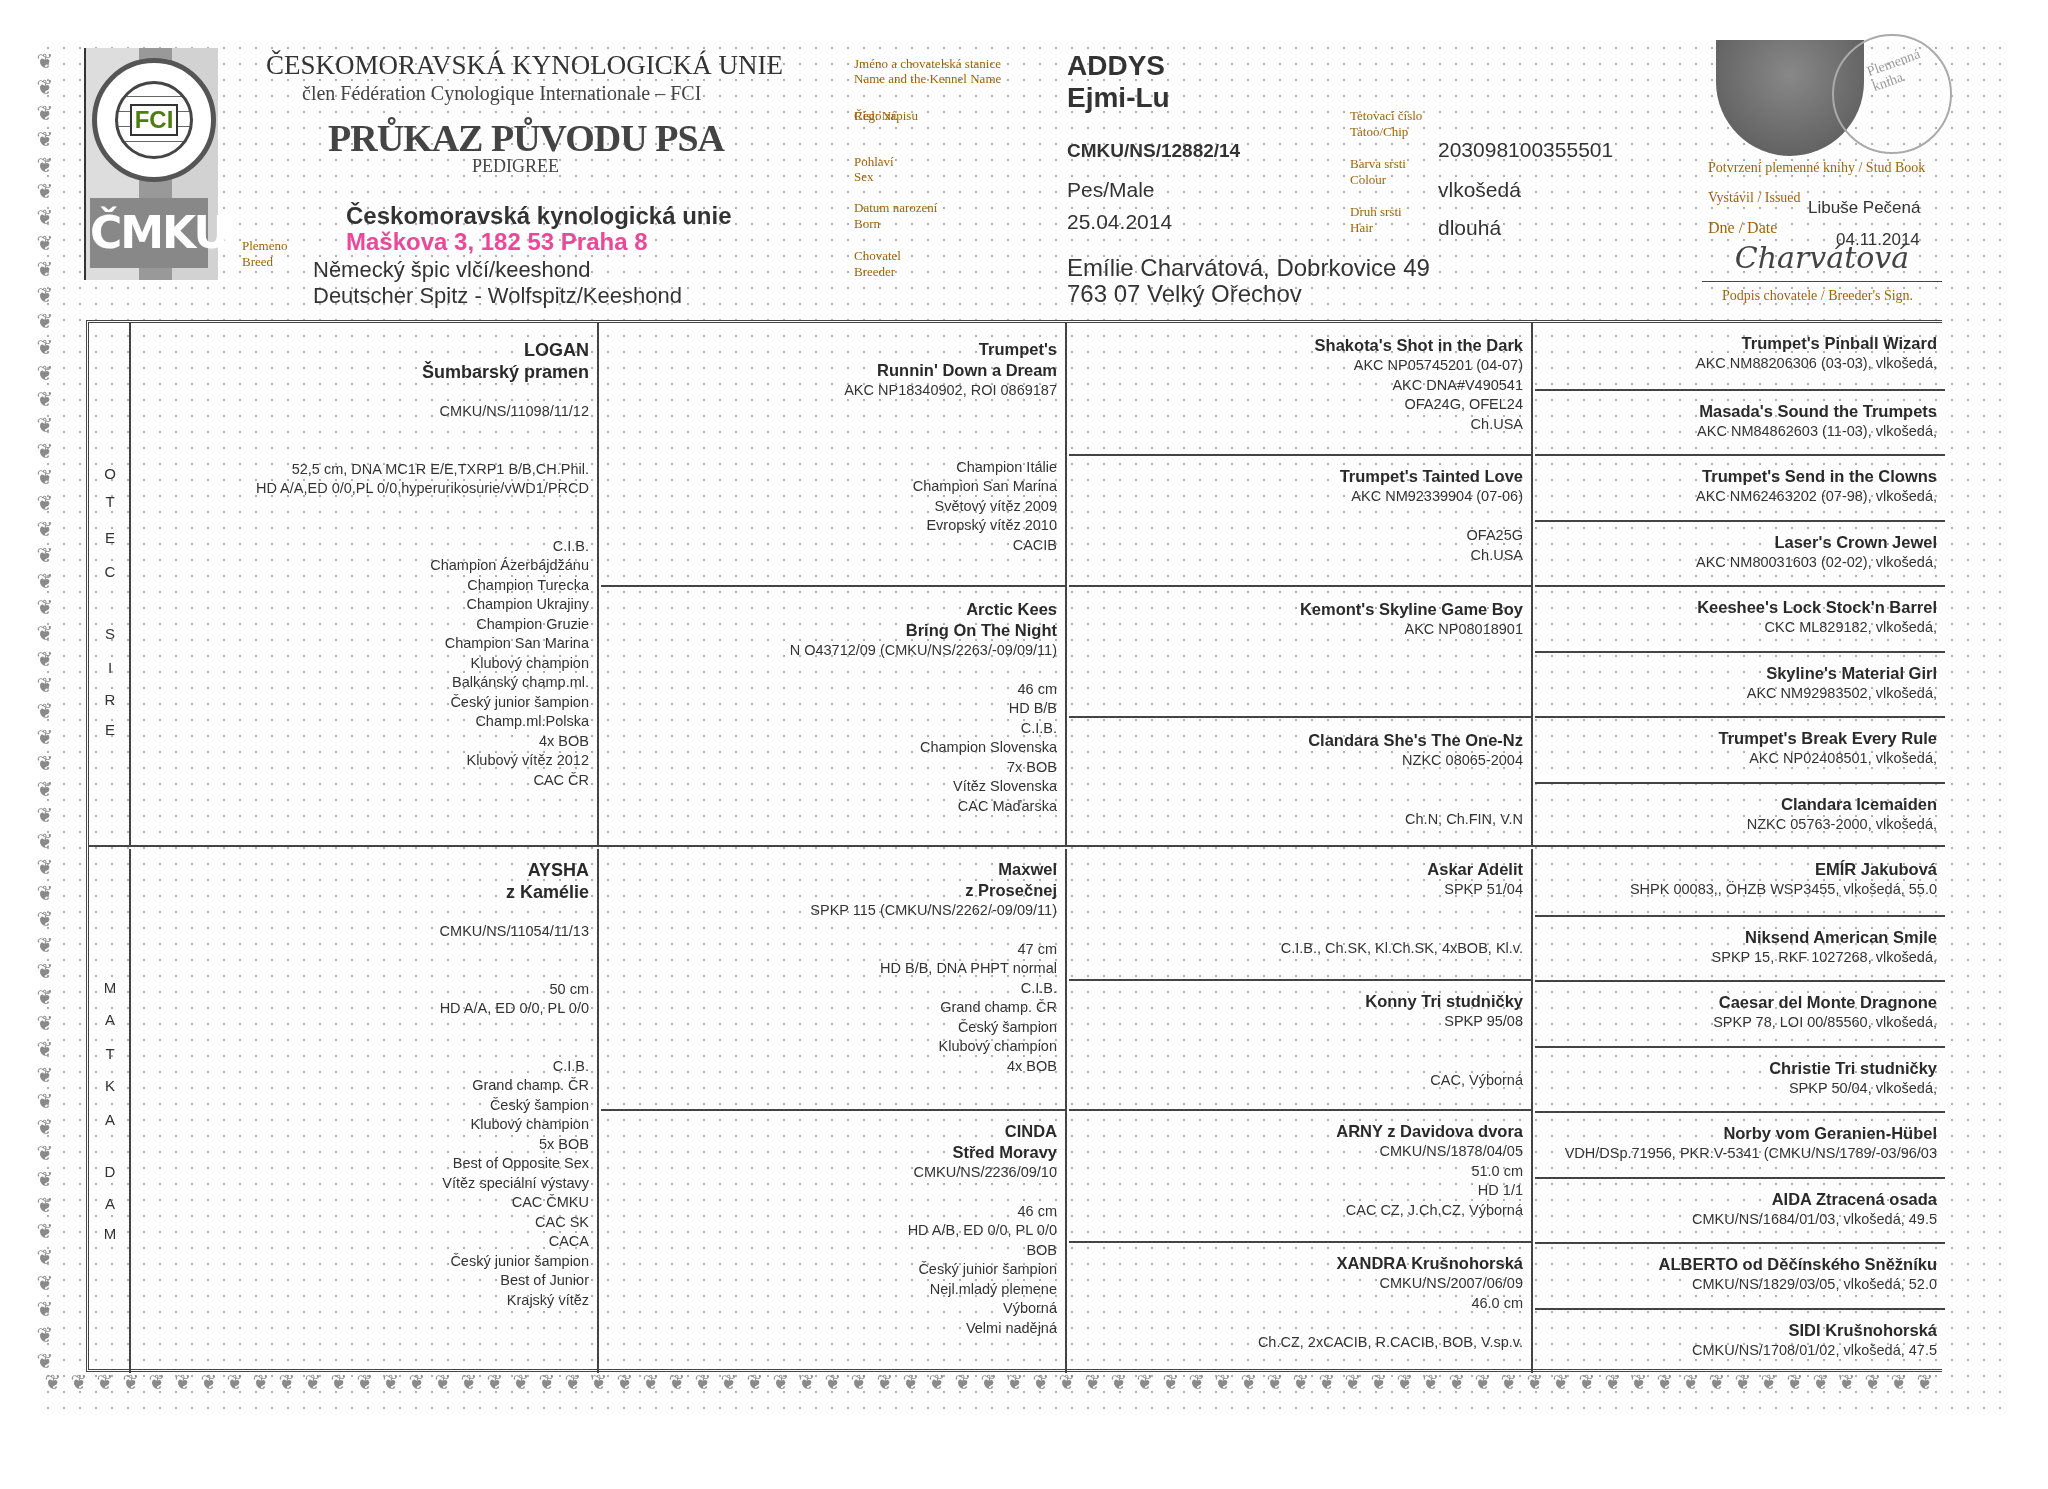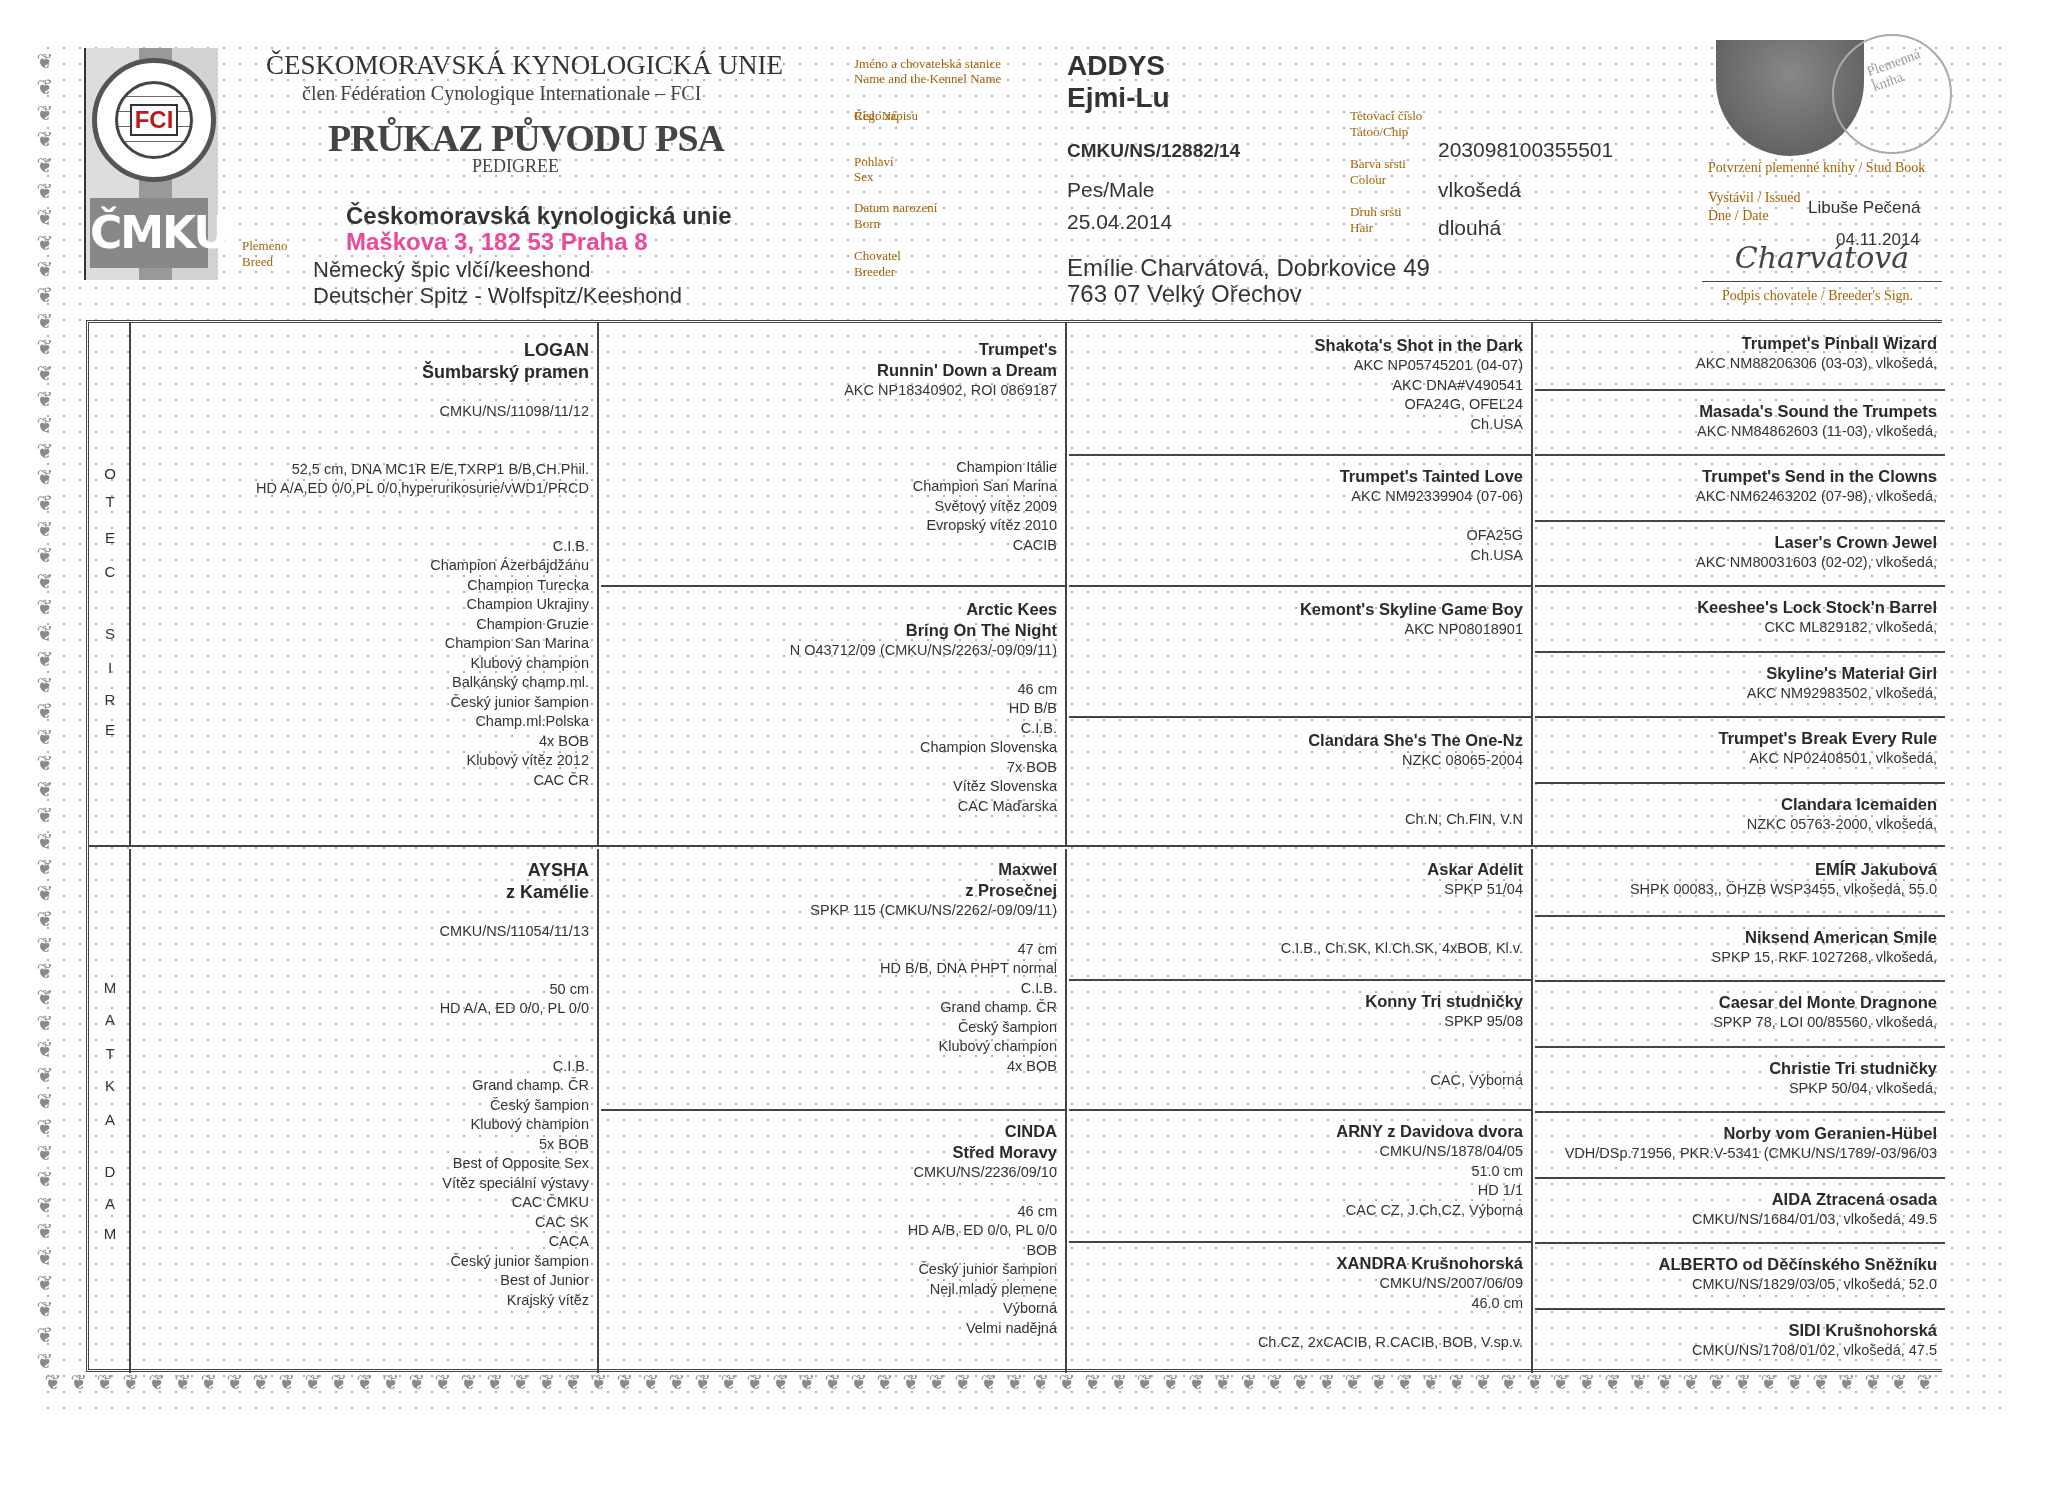--- a/index.html
+++ b/index.html
@@ -31,21 +31,21 @@
     background: linear-gradient(90deg, #ddd 0 40%, #999 40% 65%, #d2d2d2 65%);
     border-left: 2px solid #333;
   }
   .fci-circle {
     position: absolute; left: 6px; top: 10px; width: 124px; height: 124px; border-radius: 50%;
     background: #fff; border: 5px solid #555; display: flex; align-items: center; justify-content: center;
   }
   .fci-inner {
     width: 78px; height: 78px; border-radius: 50%; border: 3px solid #444;
     display: flex; align-items: center; justify-content: center;
-    font-weight: bold; font-size: 24px; color: #b91c1c; background:
+    font-weight: bold; font-size: 24px; color: #4d7c0f; background:
       repeating-linear-gradient(0deg, transparent 0 14px, #666 14px 15px);
   }
   .fci-inner span { background: #fff; padding: 0 3px; border: 2px solid #333; }
   .cmku-mark {
     position: absolute; left: 4px; top: 150px; width: 118px; height: 70px;
     background: #888; color: #fff; font-size: 44px; font-weight: bold; text-align: center; line-height: 70px;
     letter-spacing: -2px; font-family: "DejaVu Sans", sans-serif;
   }
 
   .org-title { position: absolute; left: 266px; top: 50px; font-family: "Liberation Serif", serif; font-size: 27px; color: #333; }
@@ -290,21 +290,21 @@
 <div class="val20" style="left:1438px;top:178px">vlkošedá</div>
 <div class="val20" style="left:1438px;top:216px">dlouhá</div>
 
 <div class="stamp"></div>
 <div class="stamp-ring">
     <span>Plemenná kniha</span>
   </div>
 <div class="small-serif" style="left:1708px;top:160px;font-size:14px">Potvrzení plemenné knihy / Stud Book</div>
 <div class="small-serif" style="left:1708px;top:190px;font-size:14px">Vystávil / Issued</div>
 <div class="val20" style="left:1808px;top:198px;font-size:17px">Libuše Pečená</div>
-<div class="small-serif" style="left:1708px;top:208px;font-size:14px">Dne / Date</div>
+<div class="small-serif" style="left:1708px;top:220px;font-size:16px">Dne / Date</div>
 <div class="val20" style="left:1836px;top:230px;font-size:17px">04.11.2014</div>
 <div class="signature">Charvátová</div>
 <div class="small-serif" style="left:1722px;top:288px;font-size:14px">Podpis chovatele / Breeder's Sign.</div>
 
 <div class="pedigree">
 
   <div class="half sire">
     <div class="side-label">
       <span style="top:142px">O</span>
       <span style="top:170px">T</span>

